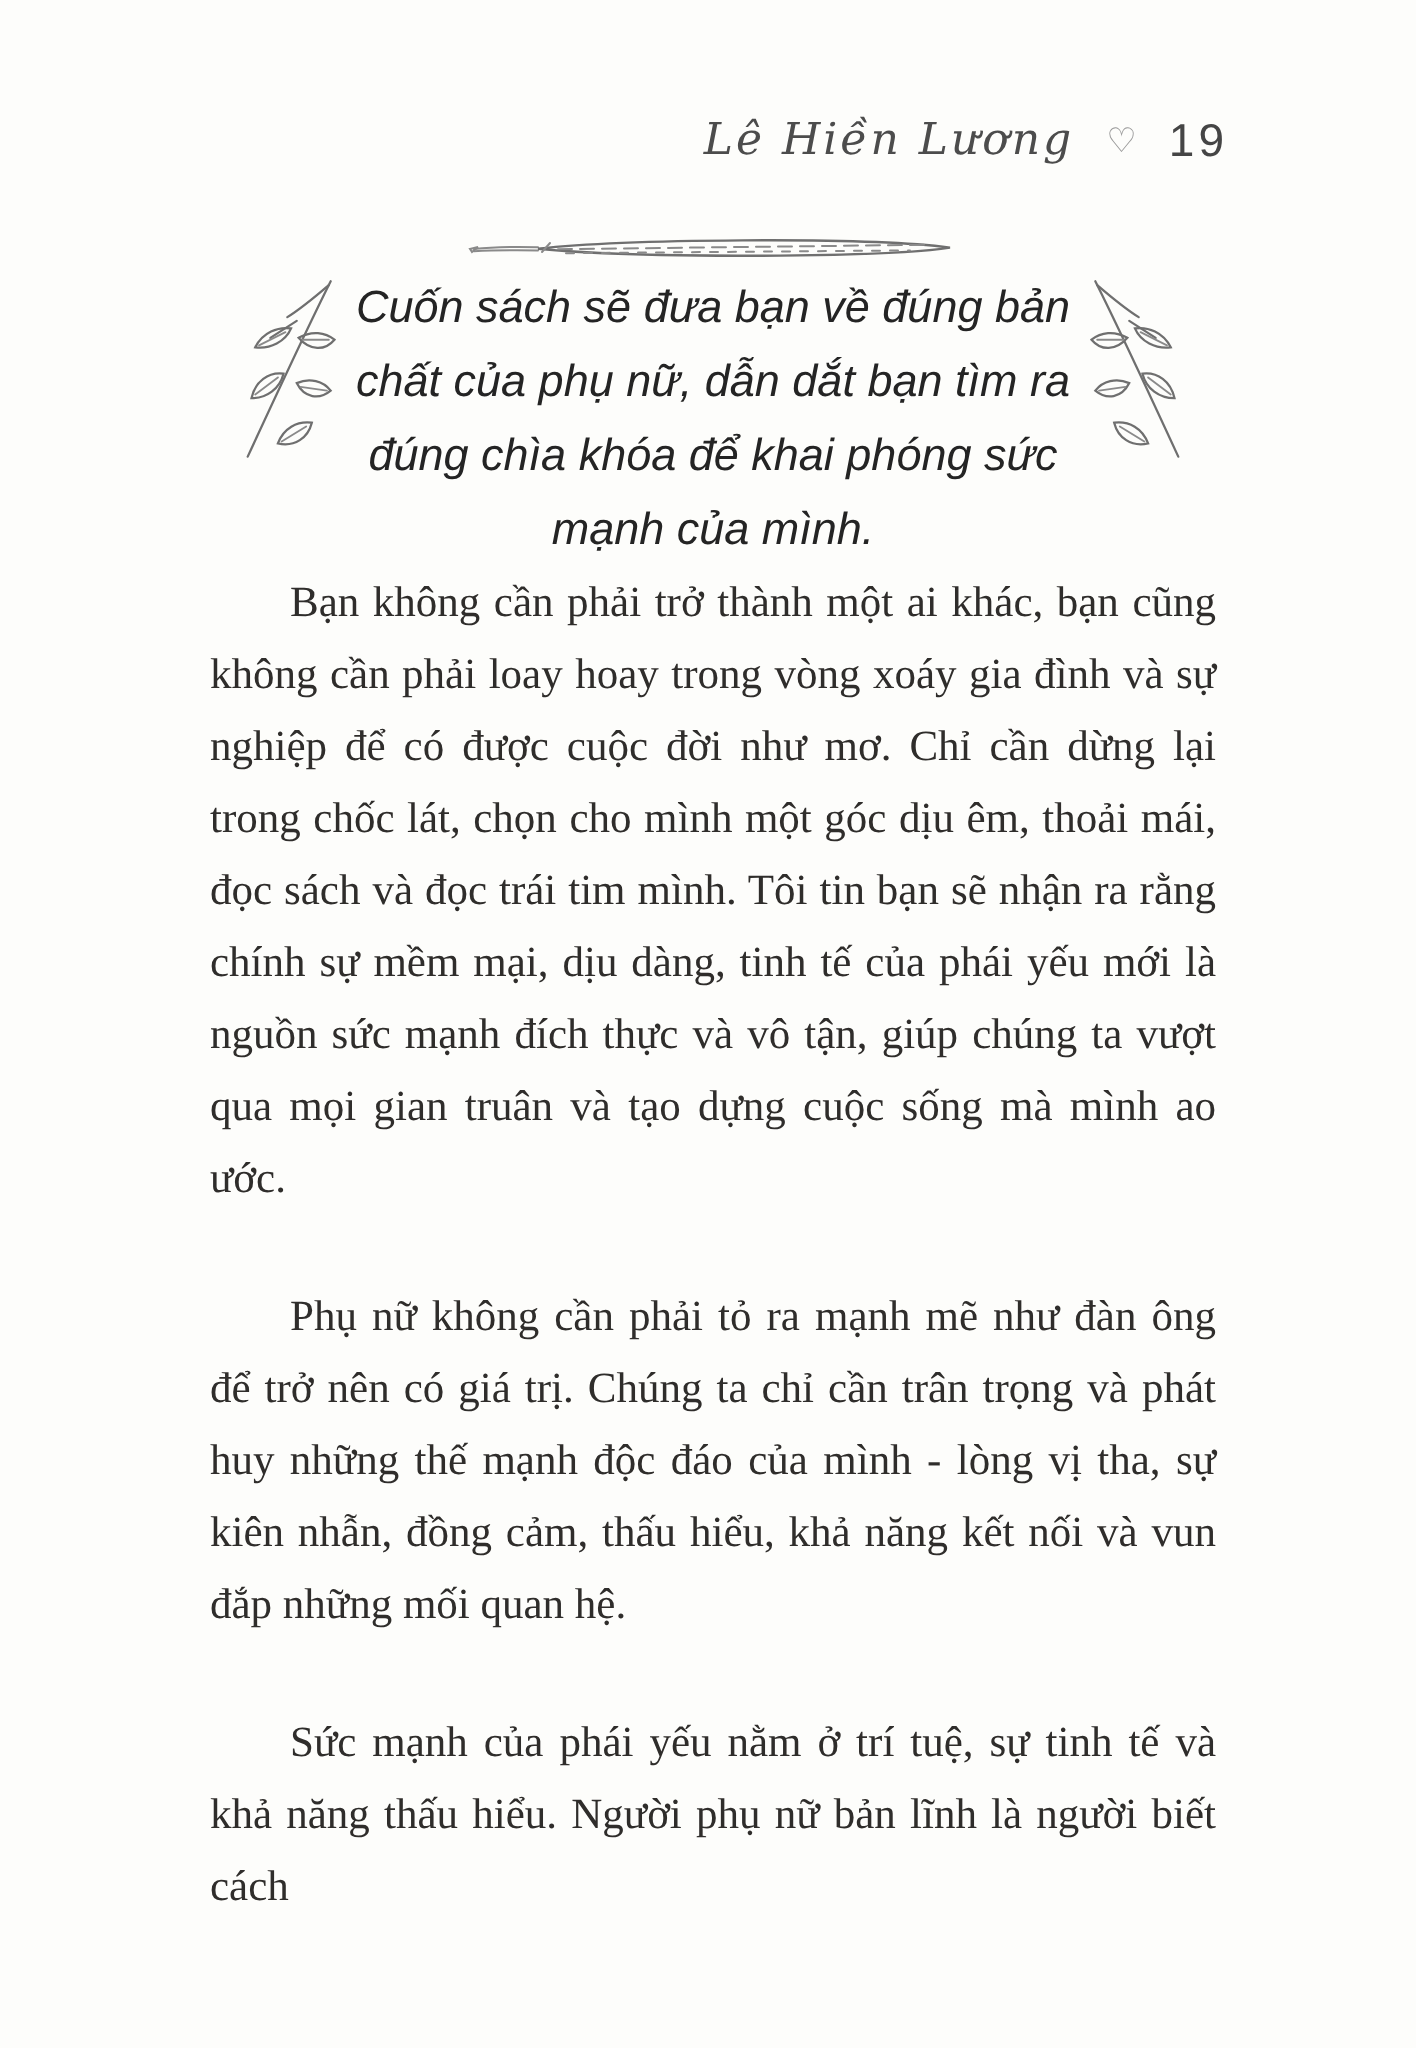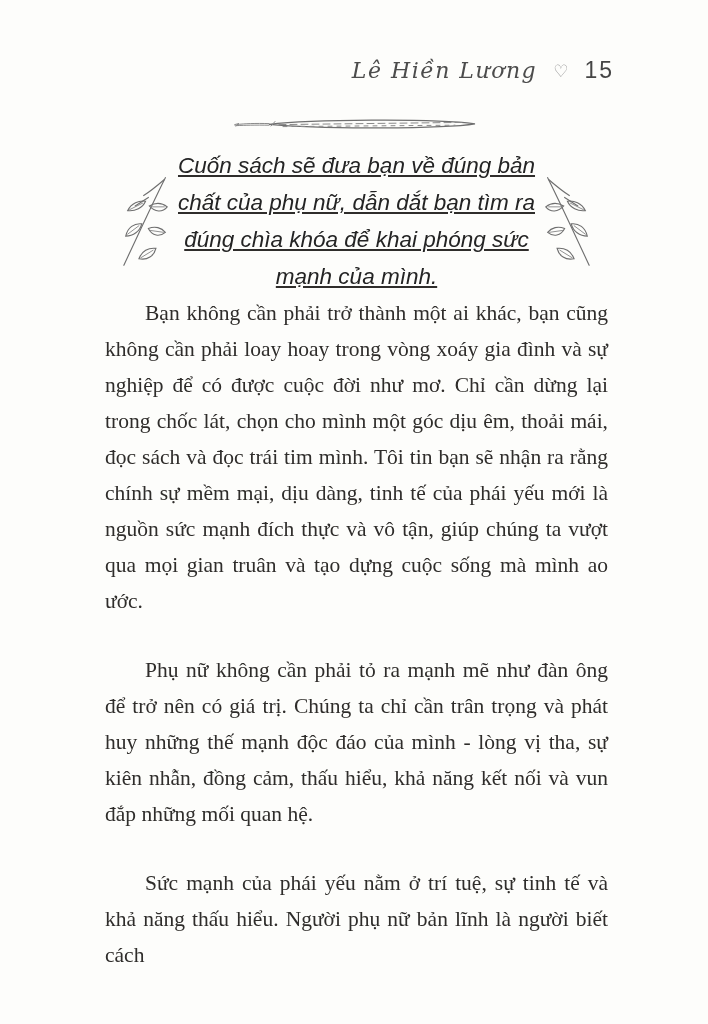--- a/index.html
+++ b/index.html
@@ -55,23 +55,21 @@
   .par-after-quote { }
   .par-gap { margin-top: 33px; }
   .divider {
     display: flex;
     justify-content: center;
     margin-top: 30px;
     height: 20px;
   }
   .quote-row {
     display: flex;
-    align-items: center;
-    margin-top: 12px;
-    text-decoration: underline;
+    margin-top: 0;
   }
   .leaf { flex: 0 0 auto; line-height: 0; }
   .leaf.right svg { transform: scaleX(-1); }
   .quote-text {
     flex: 1 1 auto;
     text-align: center;
     font-family: "Liberation Sans", "DejaVu Sans", sans-serif;
     font-style: italic;
     font-size: 22.5px;
     line-height: 37px;
@@ -82,21 +80,21 @@
   svg .ink-thin { stroke: #8a8a8a; fill: none; stroke-width: 1; stroke-linecap: round; }
 </style>
 </head>
 <body>
 
 <div class="page">
 
   <header class="running-head">
     <span class="author">Lê Hiền Lương</span>
     <span class="heart">♡</span>
-    <span class="pagenum">15</span>
+    <span class="pagenum">19</span>
   </header>
 
 
   <div class="divider">
     <svg width="252" height="18" viewBox="0 0 252 18">
       <path class="ink-thin" d="M4,9.5 L8,8.5 L5,11 Z"></path>
       <path class="ink-thin" d="M6,9.5 C14,8.6 24,8.2 38,8.6"></path>
       <path class="ink-thin" d="M6,10.6 C14,10.2 24,10 38,10.2"></path>
       <path class="ink" d="M38,9.4 C80,4.6 200,3.2 244,8.8 C214,13.6 92,14.6 38,9.4 Z"></path>
       <path class="ink-thin" d="M40,11 L44,6.5"></path>

